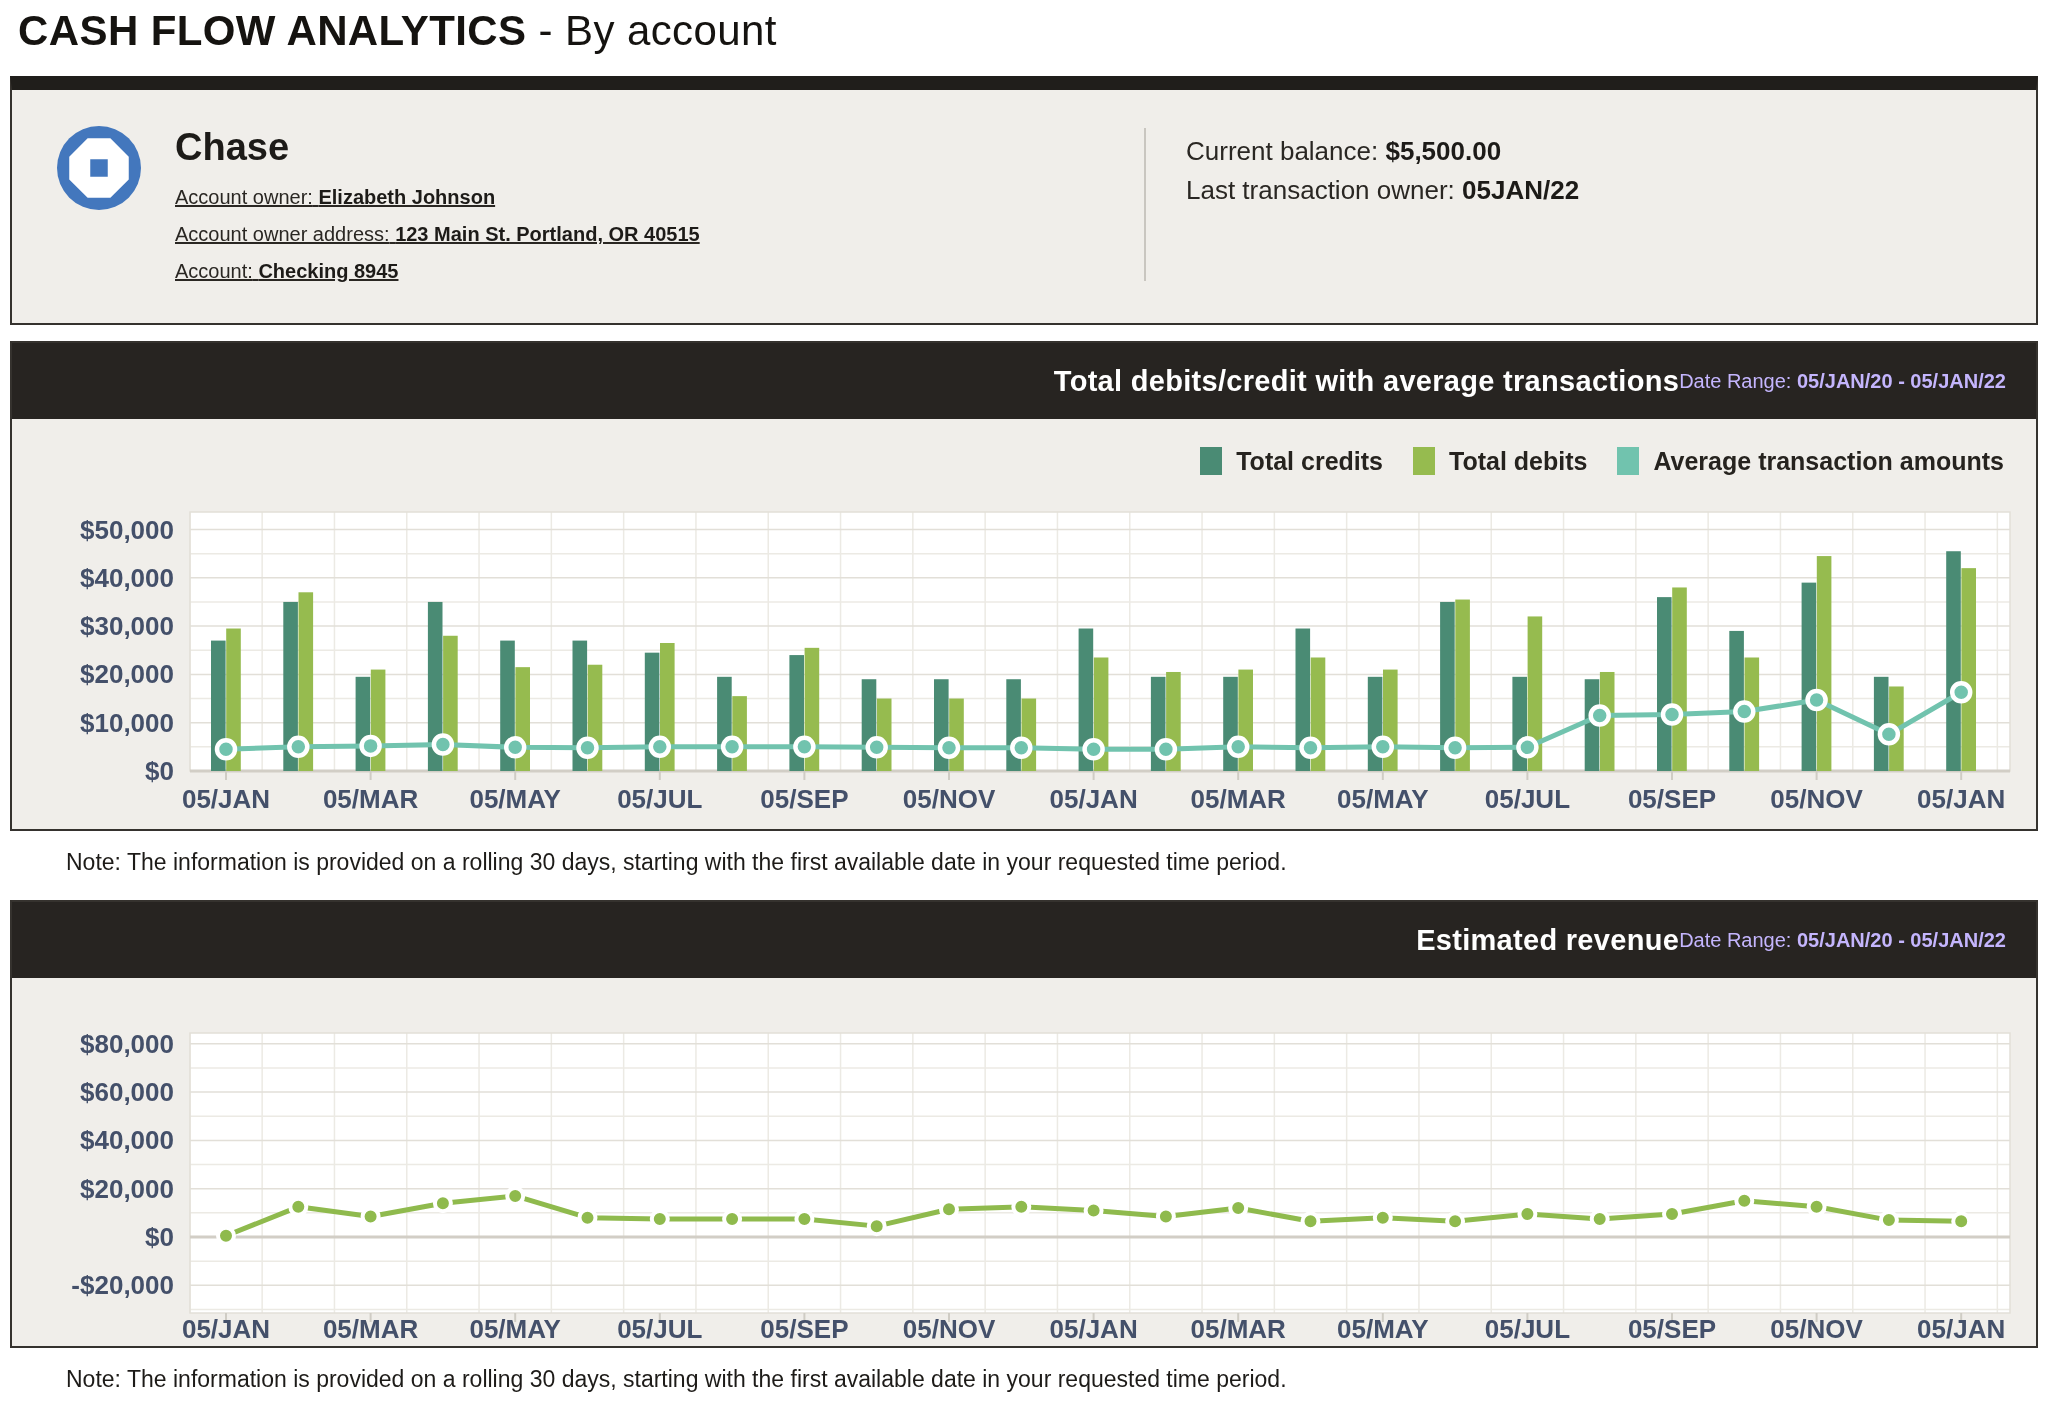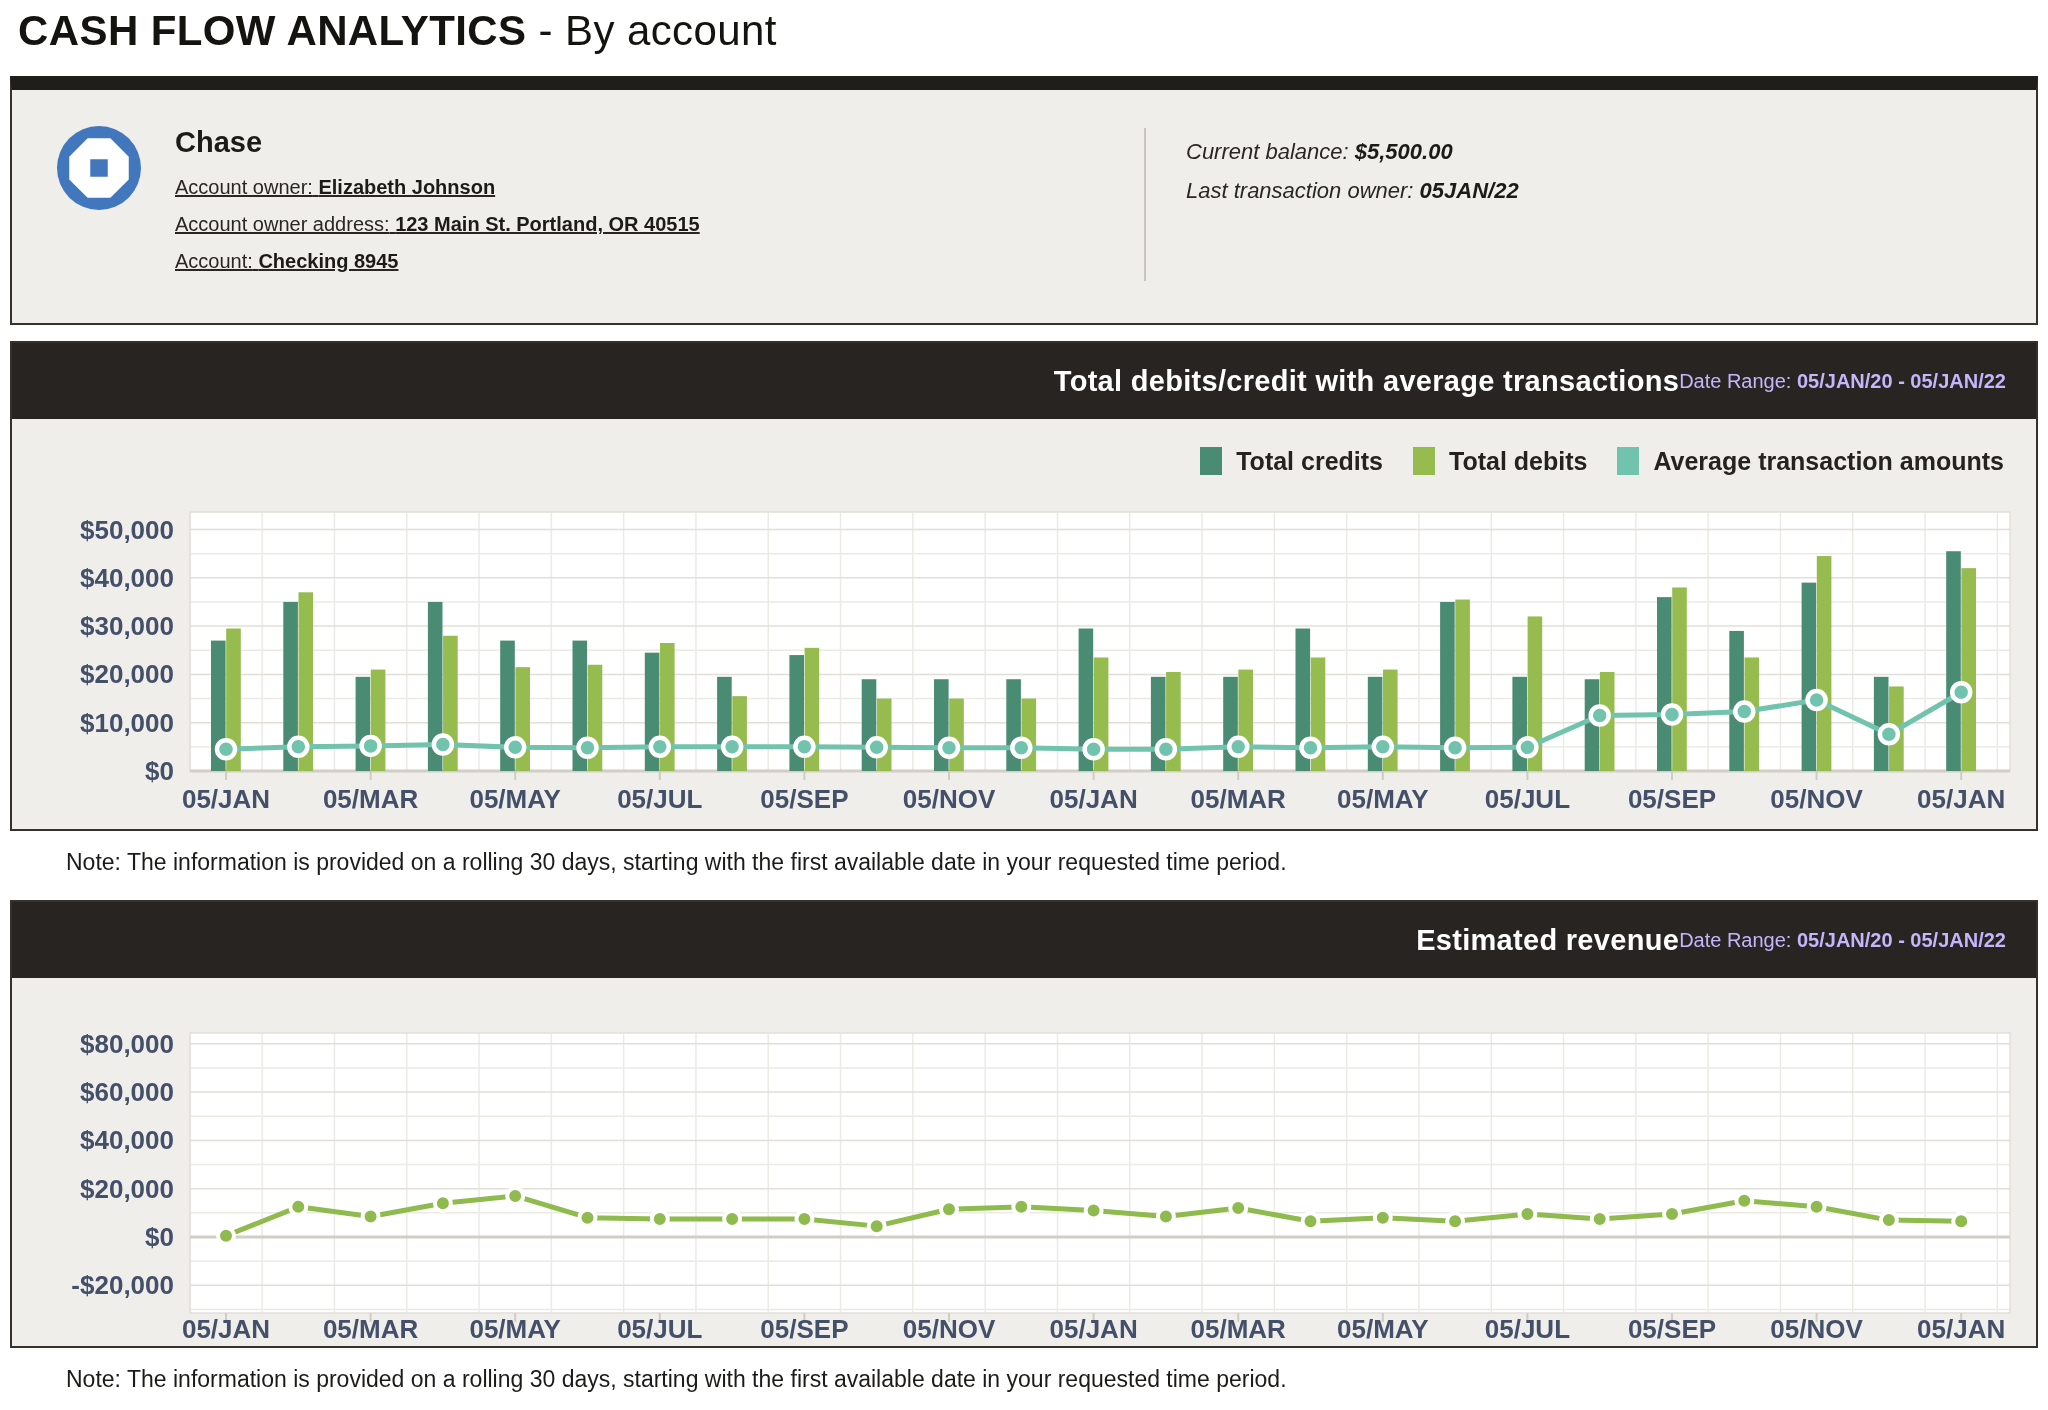--- a/index.html
+++ b/index.html
@@ -5,25 +5,25 @@
   html,body{margin:0;padding:0;background:#ffffff;}
   body{width:2048px;height:1410px;font-family:"Liberation Sans",sans-serif;color:#1d1b18;}
   .page{padding:12px 10px 0;}
   .page-title{font-size:42px;line-height:38px;margin:0 0 0 8px;letter-spacing:.4px;color:#151310;}
   .page-title .t-main{font-weight:700;}
   .page-title .t-suffix{font-weight:400;}
 
   .card{margin-top:26px;border:2px solid #35322e;border-top:14px solid #201e1b;background:#f0eeea;height:233px;display:flex;box-sizing:content-box;}
   .card-left{flex:1;display:flex;padding:36px 0 0 45px;gap:34px;}
   .logo-wrap{width:84px;height:84px;flex:0 0 auto;}
-  .bank-name{font-size:29px;font-weight:700;margin:0 0 10px;color:#1d1b18;}
+  .bank-name{font-size:38px;font-weight:700;margin:0 0 10px;color:#1d1b18;}
   .acct-line{font-size:20px;line-height:37px;color:#2a2723;text-decoration:underline;}
   .acct-line b{font-weight:700;color:#1d1b18;}
   .card-right{width:850px;border-left:2px solid #c9c6c0;margin:38px 0 42px;padding:4px 0 0 40px;}
-  .sum-line{font-size:22px;line-height:39px;color:#2a2723;font-style:italic;}
+  .sum-line{font-size:26px;line-height:39px;color:#2a2723;}
   .sum-line b{font-weight:700;color:#1d1b18;}
 
   .panel{margin-top:16px;border:2px solid #35322e;background:#f0eeea;}
   .panel-header{height:76px;background:#272421;display:flex;align-items:center;justify-content:flex-end;padding:0 30px;}
   .panel-title{color:#ffffff;font-size:29px;font-weight:700;letter-spacing:.3px;}
   .panel-range{color:#c4b5fd;font-size:20px;font-weight:400;}
   .panel-range b{font-weight:700;}
 
   .legend{height:84px;display:flex;align-items:center;justify-content:flex-end;gap:30px;padding-right:32px;}
   .legend-item{display:flex;align-items:center;gap:14px;}

